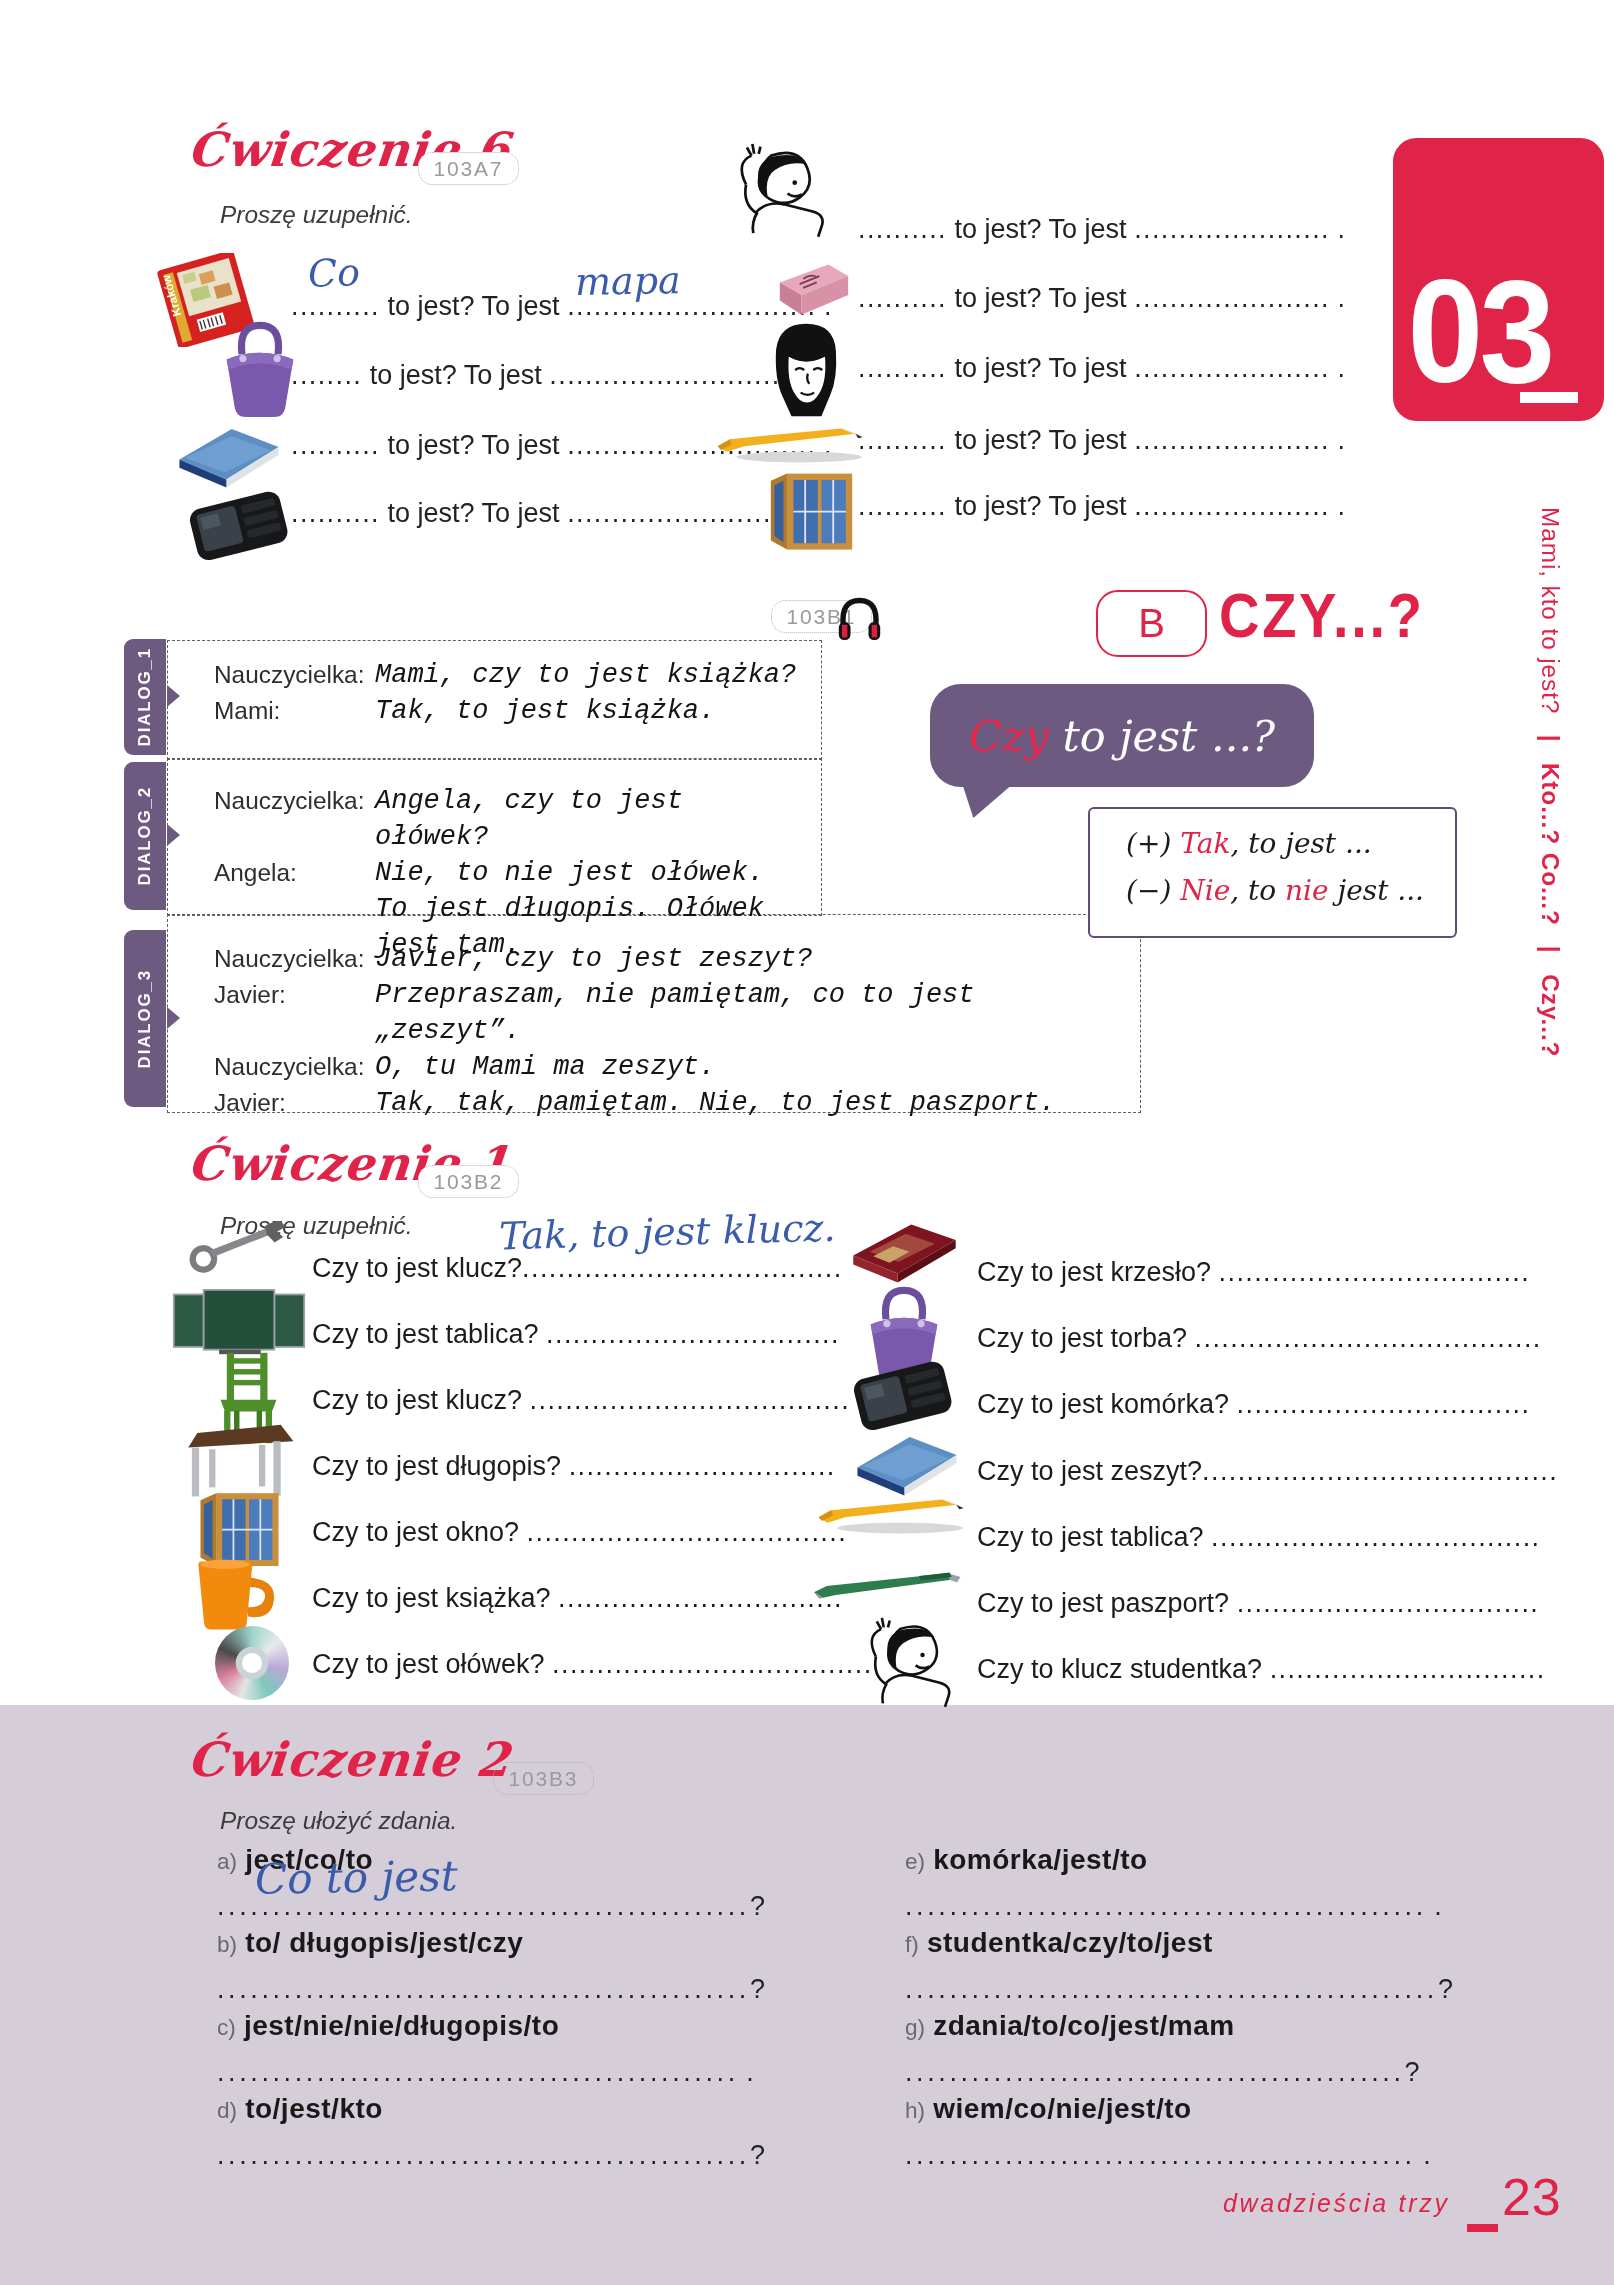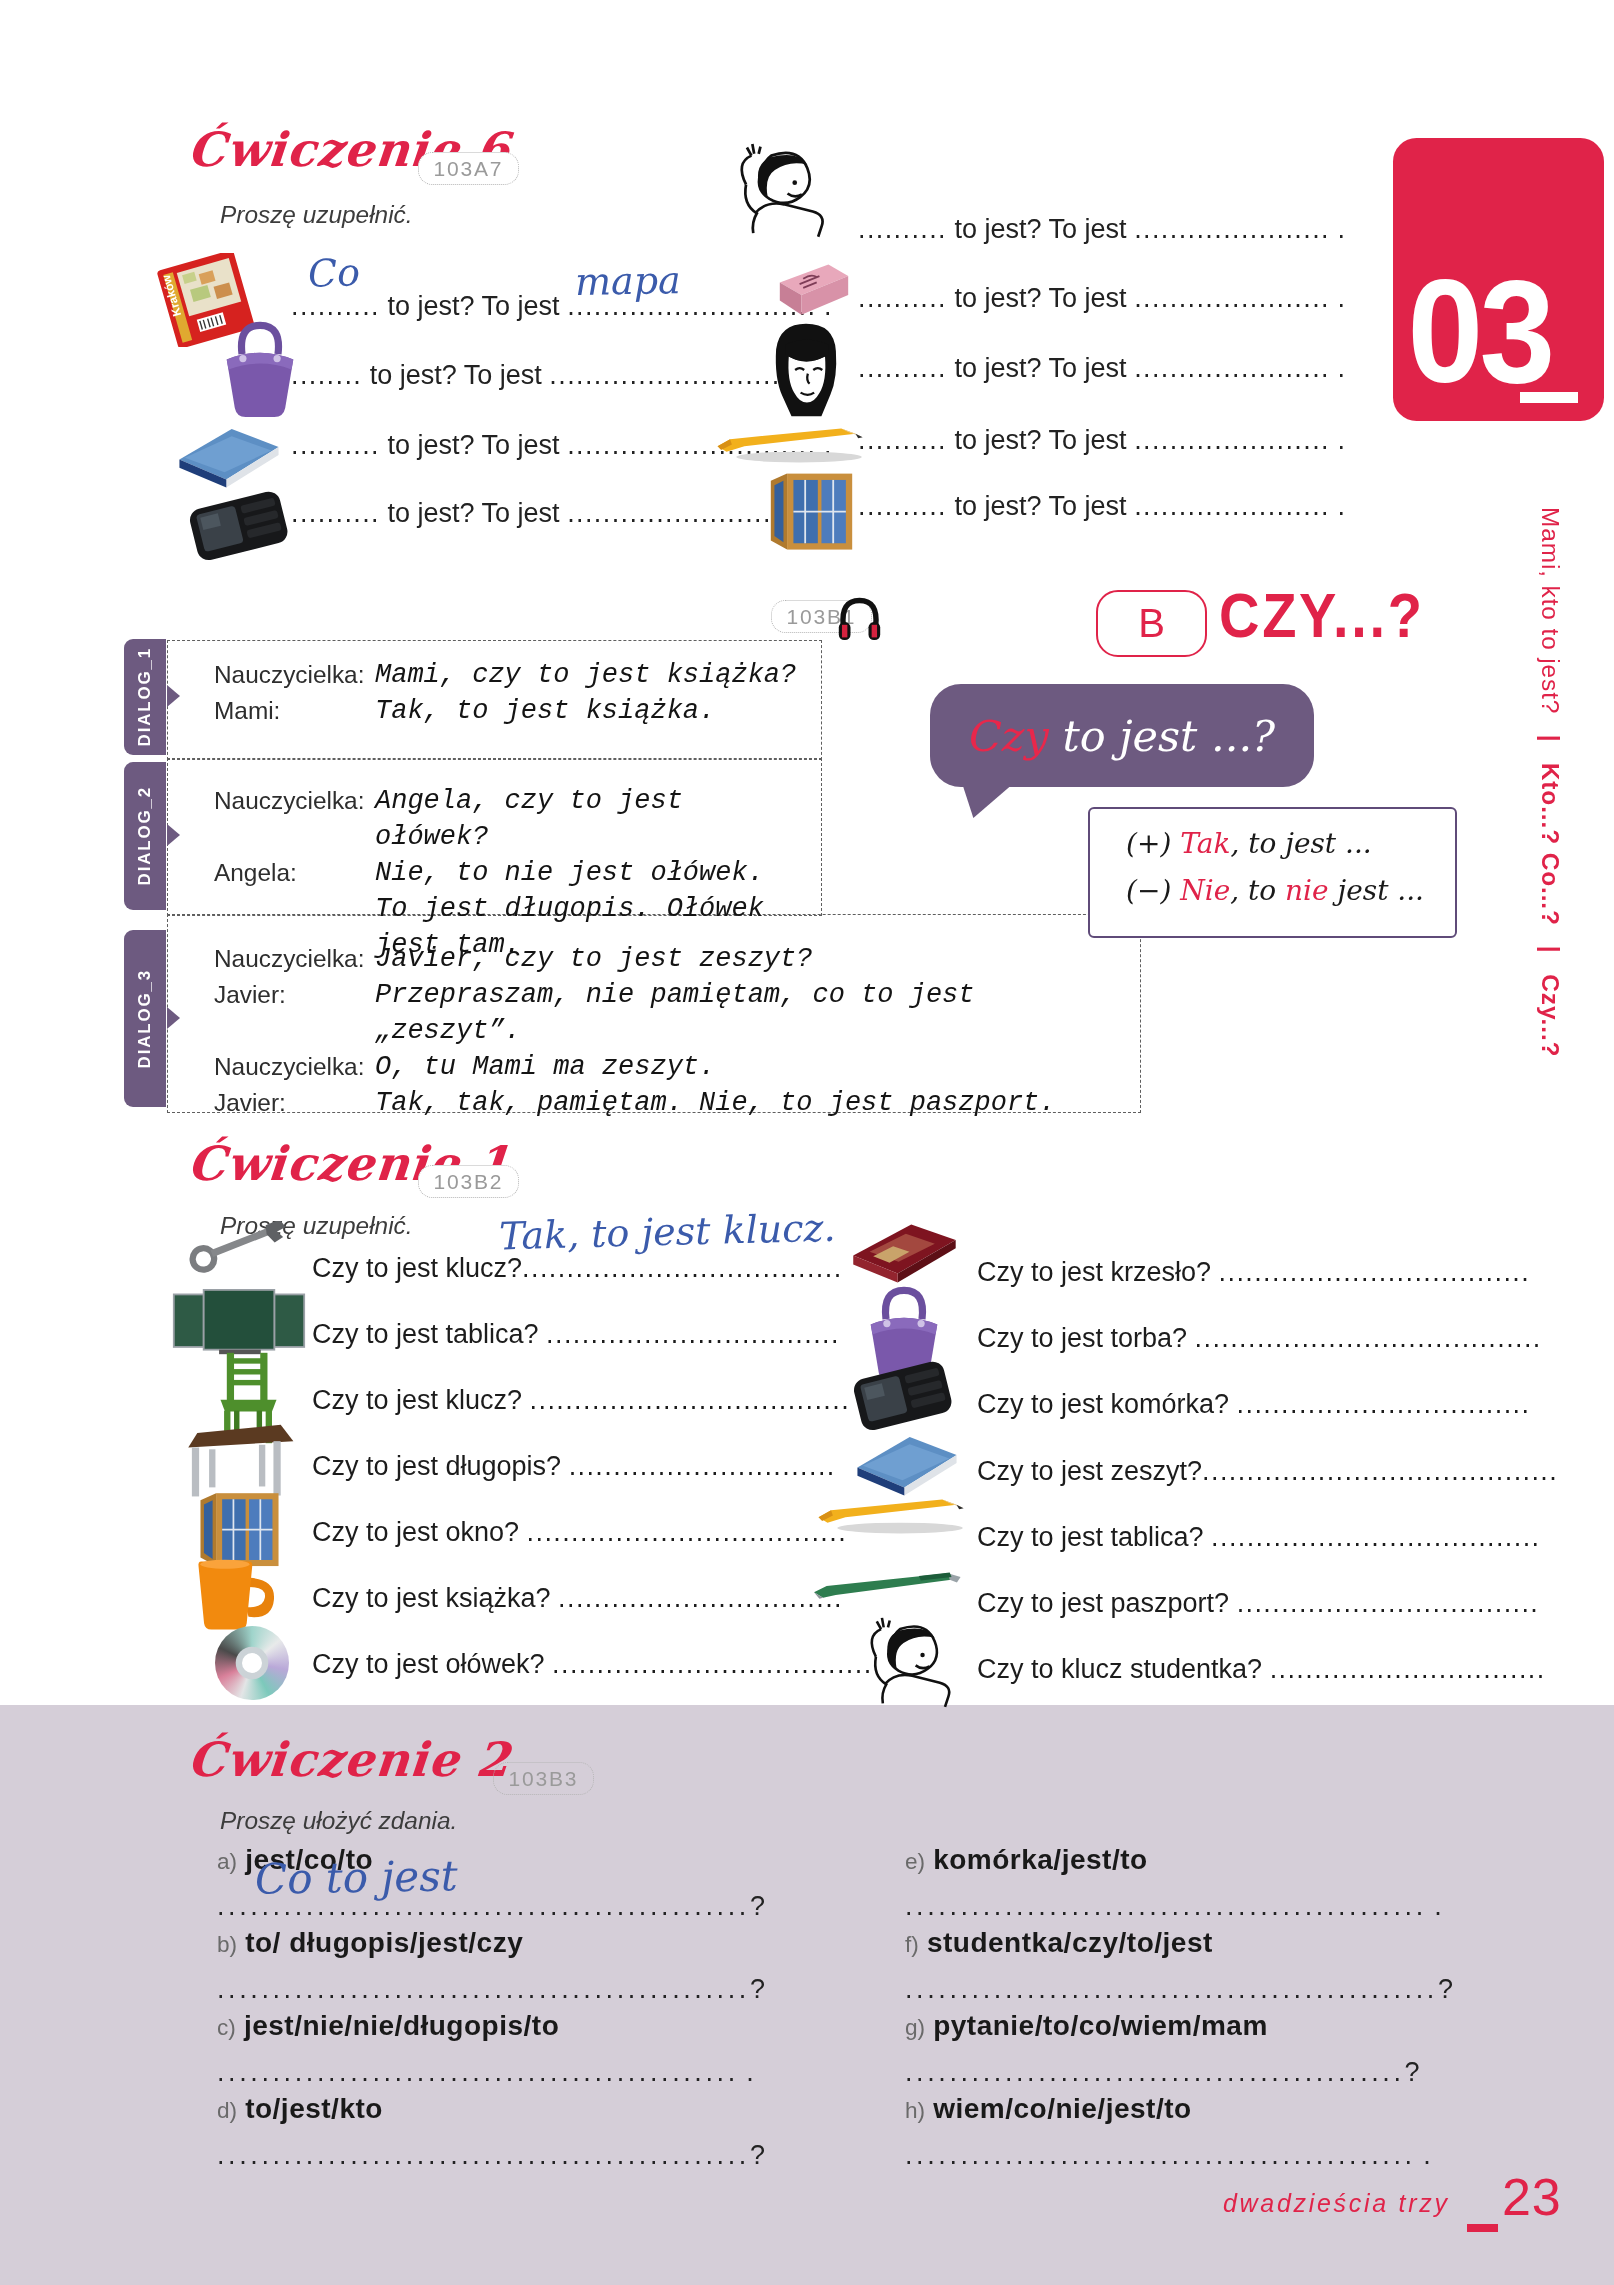--- a/index.html
+++ b/index.html
@@ -462,21 +462,21 @@
   <div class="abs ex2-line" style="left:217px;top:1974px;"><span class="dots">................................................</span><span>?</span></div>
   <div class="abs" style="left:217px;top:2010px;"><span class="ex2-letter">c)</span>&nbsp;&nbsp;<span class="ex2-prompt">jest/nie/nie/długopis/to</span></div>
   <div class="abs ex2-line" style="left:217px;top:2057px;"><span class="dots">...............................................</span><span> .</span></div>
   <div class="abs" style="left:217px;top:2093px;text-align:right;"><span class="ex2-letter">d)</span>&nbsp;&nbsp;<span class="ex2-prompt">to/jest/kto</span></div>
   <div class="abs ex2-line" style="left:217px;top:2140px;"><span class="dots">................................................</span><span>?</span></div>
 
   <div class="abs" style="left:905px;top:1844px;"><span class="ex2-letter">e)</span>&nbsp;&nbsp;<span class="ex2-prompt">komórka/jest/to</span></div>
   <div class="abs ex2-line" style="left:905px;top:1891px;"><span class="dots">...............................................</span><span> .</span></div>
   <div class="abs" style="left:905px;top:1927px;"><span class="ex2-letter">f)</span>&nbsp;&nbsp;<span class="ex2-prompt">studentka/czy/to/jest</span></div>
   <div class="abs ex2-line" style="left:905px;top:1974px;"><span class="dots">................................................</span><span>?</span></div>
-  <div class="abs" style="left:905px;top:2010px;"><span class="ex2-letter">g)</span>&nbsp;&nbsp;<span class="ex2-prompt">pytanie/to/co/wiem/mam</span></div>
+  <div class="abs" style="left:905px;top:2010px;"><span class="ex2-letter">g)</span>&nbsp;&nbsp;<span class="ex2-prompt">zdania/to/co/jest/mam</span></div>
   <div class="abs ex2-line" style="left:905px;top:2057px;"><span class="dots">.............................................</span><span>?</span></div>
   <div class="abs" style="left:905px;top:2093px;"><span class="ex2-letter">h)</span>&nbsp;&nbsp;<span class="ex2-prompt">wiem/co/nie/jest/to</span></div>
   <div class="abs ex2-line" style="left:905px;top:2140px;"><span class="dots">..............................................</span><span> .</span></div>
 
   <div class="footer-words" style="left:1223px;top:2189px;">dwadzieścia trzy</div>
   <div class="footer-underscore" style="left:1467px;top:2224px;width:31px;height:8.1px;"></div>
   <div class="footer-num" style="left:1502px;top:2167px;">23</div>
 
 </div>
 

